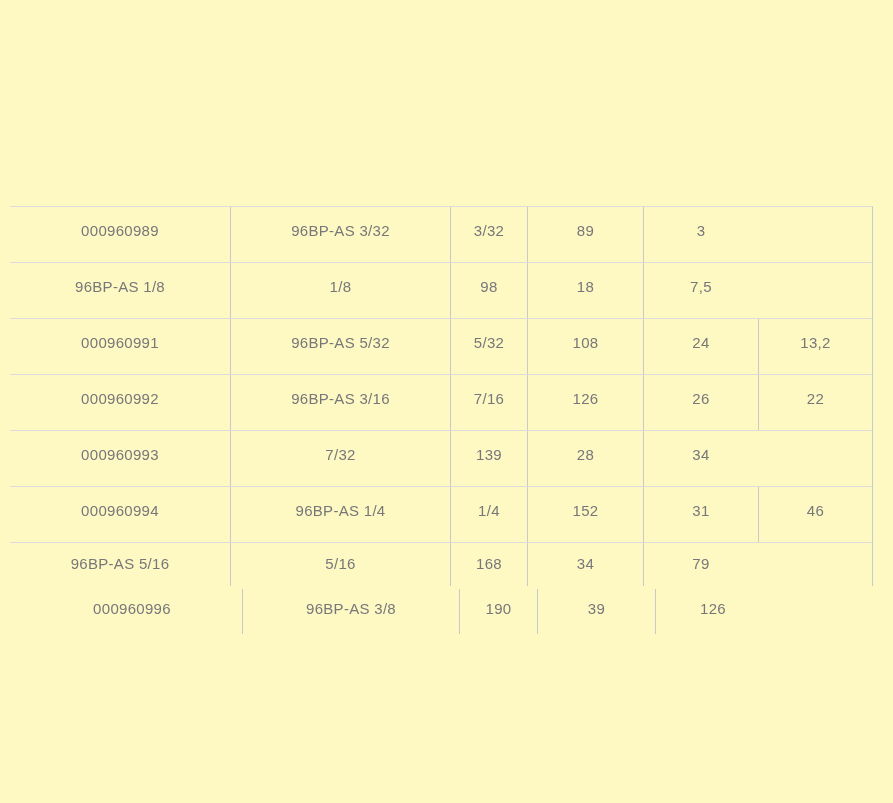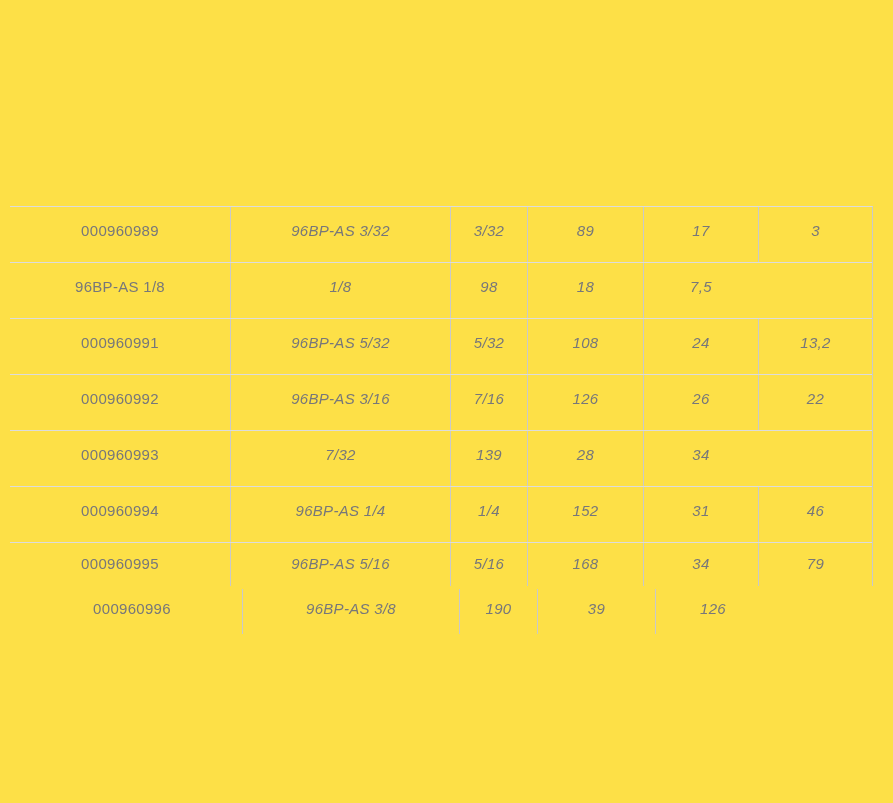--- a/index.html
+++ b/index.html
@@ -3,21 +3,21 @@
 <meta charset="utf-8">
 <style>
   * { box-sizing: border-box; }
   html, body {
     margin: 0; padding: 0;
     width: 893px; height: 803px;
     background: #ffffff;
     font-family: "Liberation Sans", sans-serif;
     overflow: hidden;
   }
-  .canvas { position: relative; width: 893px; height: 803px; background: #fde047; }
+  .canvas { position: relative; width: 893px; height: 803px; background: #fef9c3; }
 
   .spec-table {
     position: absolute;
     left: 10px; top: 206px;
     width: 863px;
     border-top: 1px solid #dcdcdc;
     border-right: 1px solid #c9c9c9;
   }
   .spec-row {
     display: grid;
@@ -35,21 +35,21 @@
     align-items: flex-start;
     padding-top: 14px;
     font-size: 15px;
     line-height: 19px;
     color: #77777a;
     letter-spacing: 0.02em;
     white-space: nowrap;
     overflow: hidden;
   }
   .spec-row.row-short .cell { padding-top: 11px; }
-  .cell + .cell { border-left: 1px solid #c9c9c9; font-style: italic; }
+  .cell + .cell { border-left: 1px solid #c9c9c9; }
 
   .detached-row {
     position: absolute;
     left: 22px; top: 589px;
     width: 880px; height: 45px;
     display: grid;
     grid-template-columns: 220px 217px 78px 118px 115px 131px;
     border-right: 1px solid #c9c9c9;
   }
   .detached-row .cell { padding-top: 10px; }
@@ -59,21 +59,20 @@
 
 <div class="canvas">
 
   <div class="spec-table">
 
     <div class="spec-row">
       <div class="cell">000960989</div>
       <div class="cell">96BP-AS 3/32</div>
       <div class="cell">3/32</div>
       <div class="cell">89</div>
-      <div class="cell">17</div>
       <div class="cell">3</div>
     </div>
 
     <div class="spec-row">
       <div class="cell">96BP-AS 1/8</div>
       <div class="cell">1/8</div>
       <div class="cell">98</div>
       <div class="cell">18</div>
       <div class="cell">7,5</div>
     </div>
@@ -107,21 +106,20 @@
     <div class="spec-row">
       <div class="cell">000960994</div>
       <div class="cell">96BP-AS 1/4</div>
       <div class="cell">1/4</div>
       <div class="cell">152</div>
       <div class="cell">31</div>
       <div class="cell">46</div>
     </div>
 
     <div class="spec-row row-short">
-      <div class="cell">000960995</div>
       <div class="cell">96BP-AS 5/16</div>
       <div class="cell">5/16</div>
       <div class="cell">168</div>
       <div class="cell">34</div>
       <div class="cell">79</div>
     </div>
 
   </div>
 
   <div class="detached-row">

